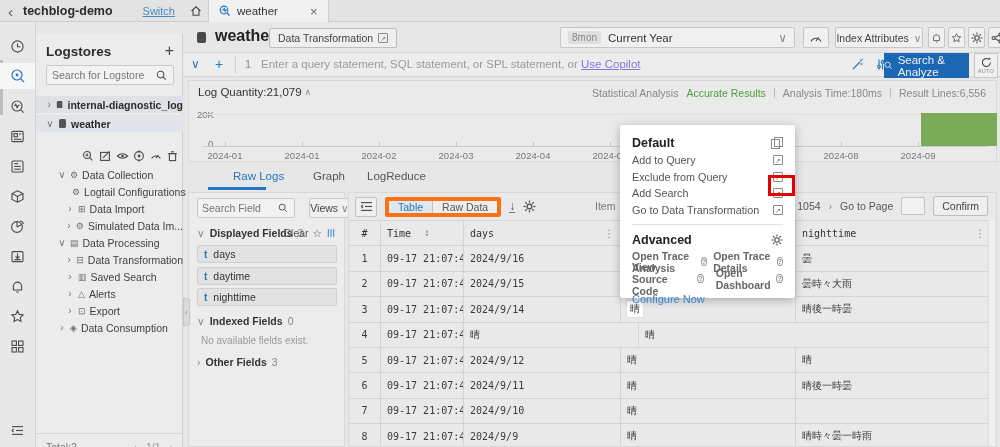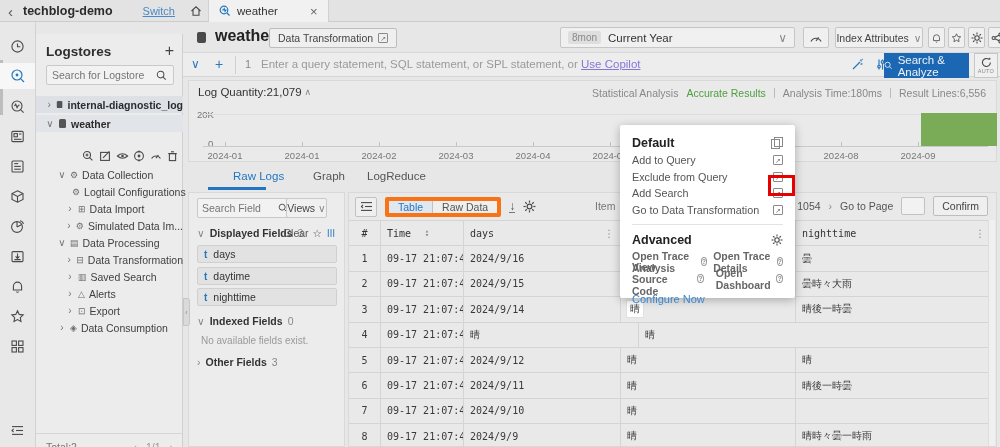--- a/index.html
+++ b/index.html
@@ -79,21 +79,21 @@
   .gbar { position:absolute; left:732px; top:32px; width:76px; height:33px; background:#7aab57; }
   
   #viewtabs { left:188px; top:166px; width:809px; height:26px; }
   .vtab { position:absolute; top:4px; font-size:11.5px; color:#555;padding-left:17px; }
   .vtab-active { color:#2476c2; }
   .vtab-bar { position:absolute; left:20px; top:21px; width:58px; height:3px; background:#2476c2; }
   
   #fields { left:188px; top:192px; width:157px; height:255px; background:#ececec; border:1px solid #d9d9d9; }
   .f-search { position:absolute; left:8px; top:5px; width:98px; height:20px; background:#f2f2f2; border:1px solid #c9c9c9; border-radius:2px; display:flex; align-items:center; padding:0 4px; }
   .f-search input { border:none; background:transparent; outline:none; width:76px; font-size:10.5px; color:#555; font-family:"Liberation Sans",sans-serif; }
-  .views-btn { position:absolute; left:97px; top:5px; width:41px; height:20px; background:#f0f0f0; border:1px solid #c9c9c9; border-radius:2px; font-size:10.5px; color:#444; display:flex; align-items:center; justify-content:center; gap:3px; }
+  .views-btn { position:absolute; left:120px; top:5px; width:41px; height:20px; background:#f0f0f0; border:1px solid #c9c9c9; border-radius:2px; font-size:10.5px; color:#444; display:flex; align-items:center; justify-content:center; gap:3px; }
   .f-sec { position:absolute; left:8px; font-size:10.5px; color:#333; font-weight:bold; display:flex; gap:5px; align-items:center; }
   .f-cnt { color:#888; font-weight:normal; }
   .f-clear { position:absolute; right:8px; font-size:10.5px; color:#555; display:flex; gap:4px; align-items:center; }
   .ftag { position:absolute; left:8px; width:140px; height:18px; background:#e2e2e2; border:1px solid #d0d0d0; border-radius:2px; display:flex; align-items:center; gap:6px; padding:0 6px; font-size:10.5px; color:#333; }
   .ftag .t { color:#2878be; font-weight:bold; font-size:10px; }
   .handle { position:absolute; left:183px; top:298px; width:7px; height:28px; background:#dadada; border:1px solid #c6c6c6; border-radius:0 3px 3px 0; font-size:7px; color:#888; display:flex; align-items:center; justify-content:center; }
   
   #tpanel { left:348px; top:192px; width:649px; height:255px; background:#e9e9e9; border:1px solid #d9d9d9; }
   .tb-toolbar { position:absolute; left:0; top:0; width:647px; height:27px; display:flex; align-items:center; padding:0 6px; gap:8px; }
   .tool-box { width:22px; height:20px; border:1px solid #c2c2c2; border-radius:2px; background:#efefef; display:flex; align-items:center; justify-content:center; }

